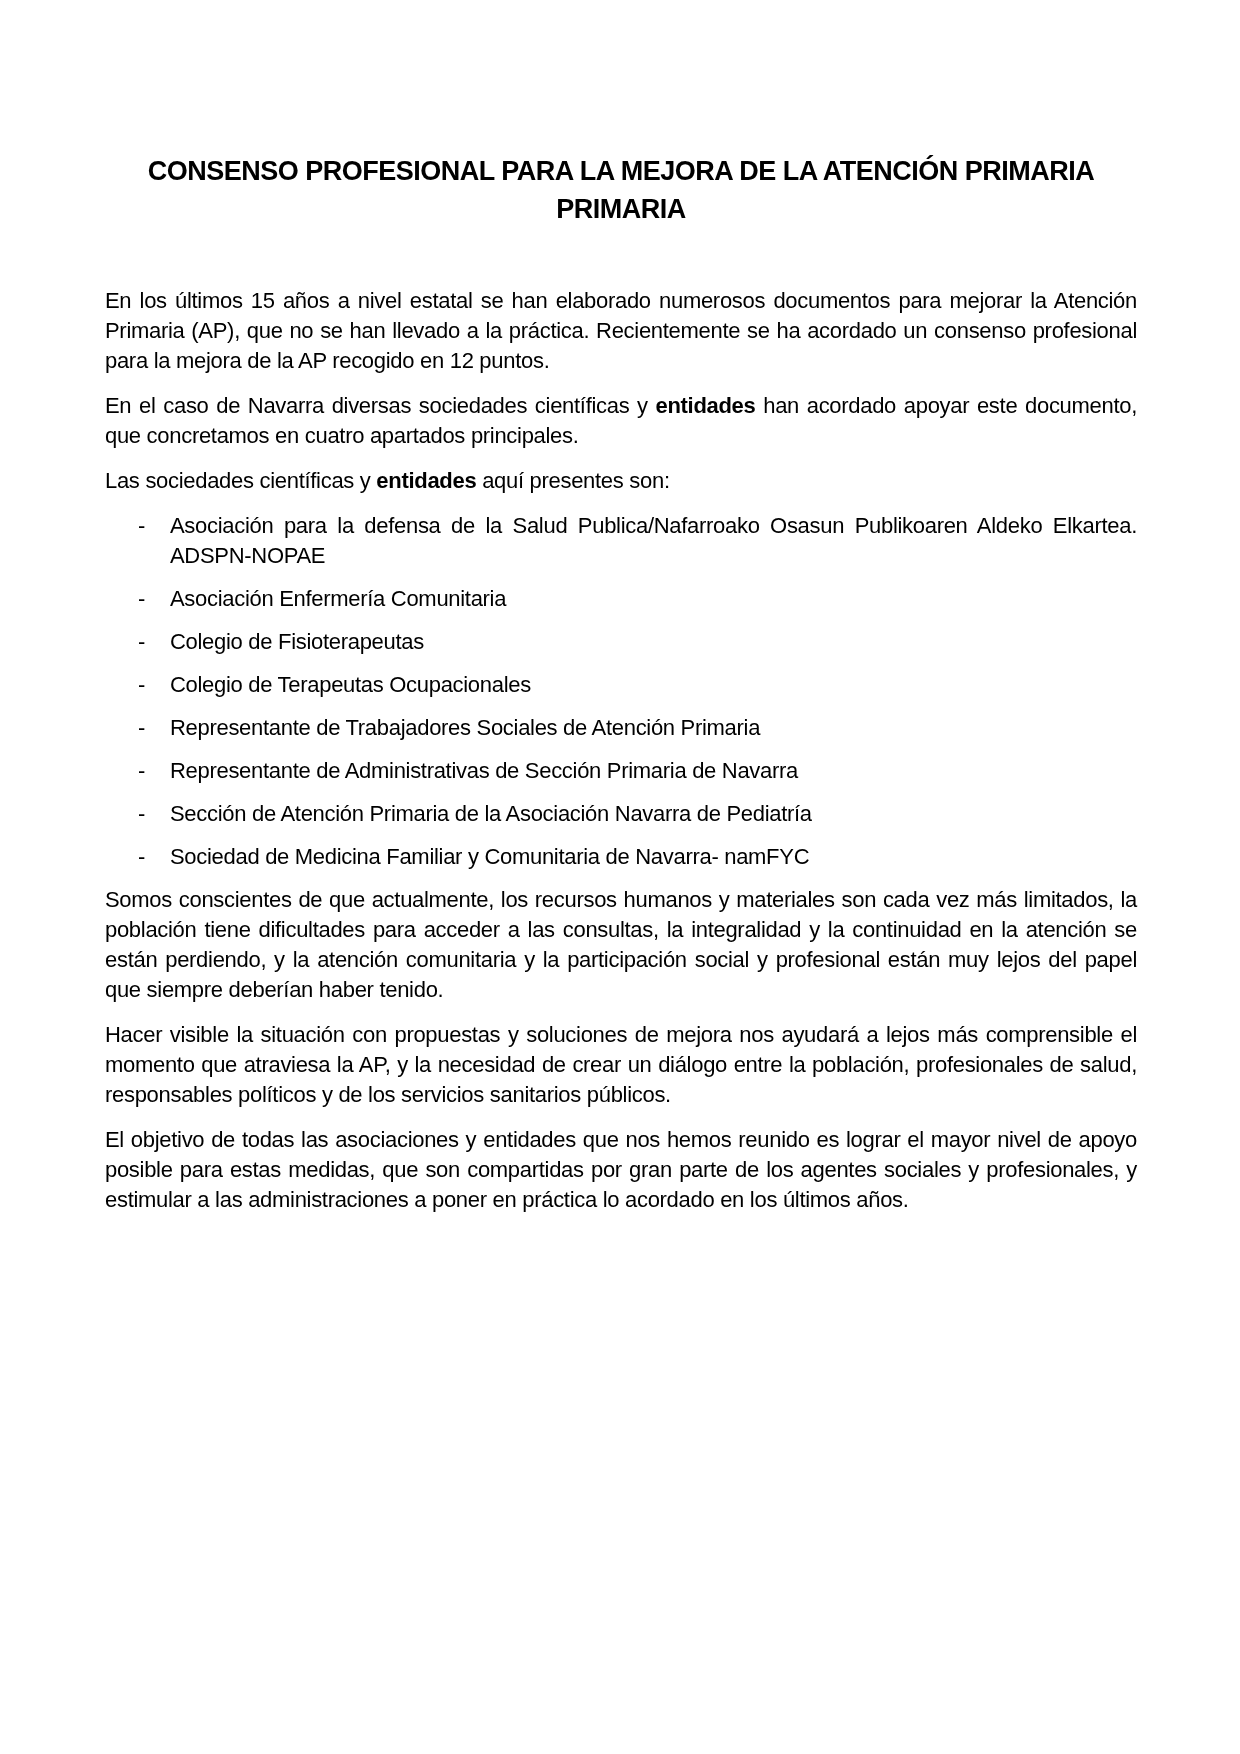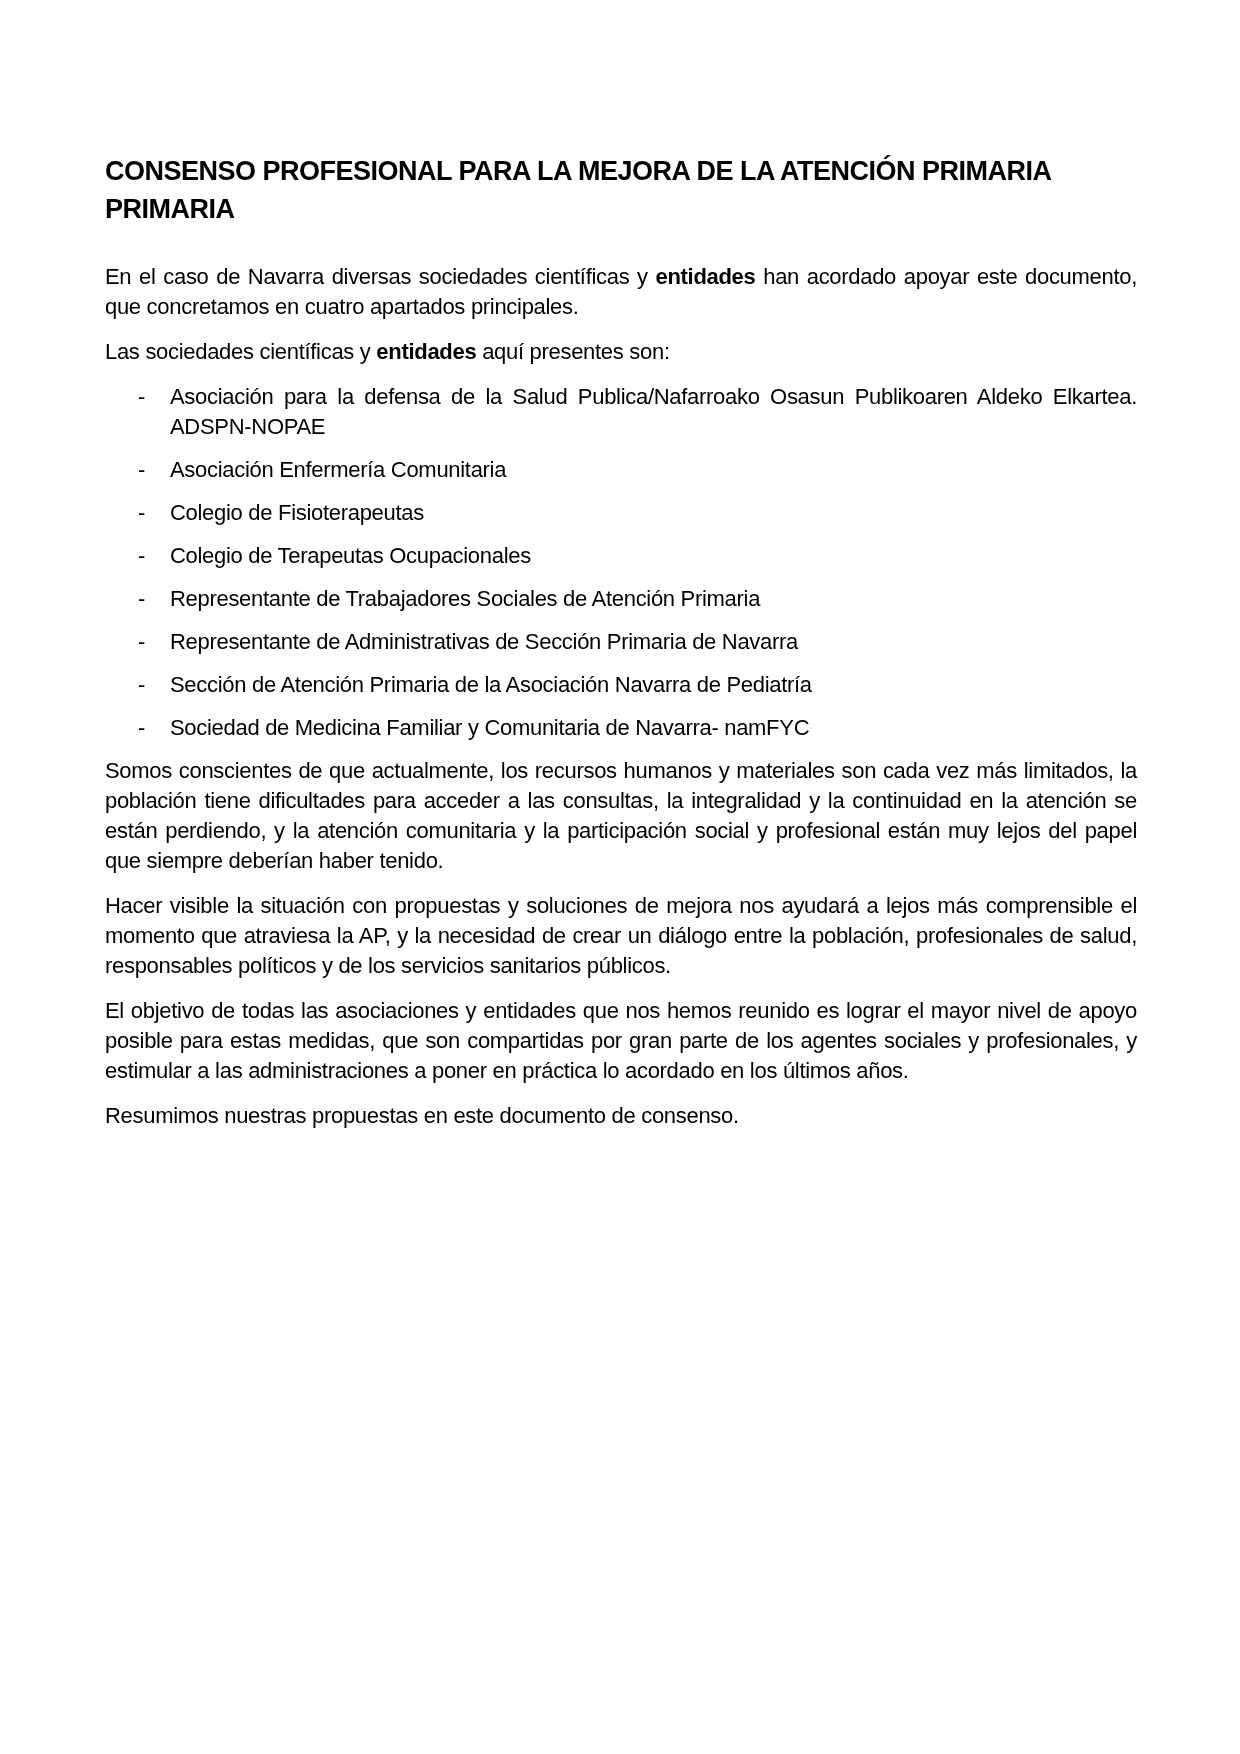--- a/index.html
+++ b/index.html
@@ -18,22 +18,22 @@
     font-family: "Liberation Sans", "DejaVu Sans", sans-serif;
     font-size: 22px;
     line-height: 30px;
     letter-spacing: -0.3px;
   }
   .doc-title {
     font-weight: bold;
     font-size: 27px;
     line-height: 38px;
     letter-spacing: -0.5px;
-    text-align: left;
-    margin: 0 0 34px 0;
+    text-align: center;
+    margin: 0 0 58px 0;
   }
   .title-line { display: block; }
   .para {
     margin: 0 0 15px 0;
     text-align: justify;
   }
   .para .bold { font-weight: bold; }
   .entity-list { margin: 4px 0 0 0; }
   .list-item {
     display: flex;
@@ -52,20 +52,21 @@
 </head>
 <body>
 
 <main class="page">
 
   <header class="doc-title">
     <span class="title-line">CONSENSO PROFESIONAL PARA LA MEJORA DE LA ATENCIÓN PRIMARIA</span>
     <span class="title-line">PRIMARIA</span>
   </header>
 
+  <p class="para">En los últimos 15 años a nivel estatal se han elaborado numerosos documentos para mejorar la Atención Primaria (AP), que no se han llevado a la práctica. Recientemente se ha acordado un consenso profesional para la mejora de la AP recogido en 12 puntos.</p>
 
   <p class="para"><span>En el caso de Navarra diversas sociedades científicas y </span><strong class="bold">entidades</strong><span> han acordado apoyar este documento, que concretamos en cuatro apartados principales.</span></p>
 
   <p class="para"><span>Las sociedades científicas y </span><strong class="bold">entidades</strong><span> aquí presentes son:</span></p>
 
   <section class="entity-list">
     <div class="list-item">
       <span class="bullet">-</span>
       <span class="item-text">Asociación para la defensa de la Salud Publica/Nafarroako Osasun Publikoaren Aldeko Elkartea. ADSPN-NOPAE</span>
     </div>
@@ -99,15 +100,14 @@
     </div>
   </section>
 
   <p class="para">Somos conscientes de que actualmente, los recursos humanos y materiales son cada vez más limitados, la población tiene dificultades para acceder a las consultas, la integralidad y la continuidad en la atención se están perdiendo, y la atención comunitaria y la participación social y profesional están muy lejos del papel que siempre deberían haber tenido.</p>
 
   <p class="para">Hacer visible la situación con propuestas y soluciones de mejora nos ayudará a lejos más comprensible el momento que atraviesa la AP, y la necesidad de crear un diálogo entre la población, profesionales de salud, responsables políticos y de los servicios sanitarios públicos.</p>
 
   <p class="para">El objetivo de todas las asociaciones y entidades que nos hemos reunido es lograr el mayor nivel de apoyo posible para estas medidas, que son compartidas por gran parte de los agentes sociales y profesionales, y estimular a las administraciones a poner en práctica lo acordado en los últimos años.</p>
 
 
-  <p class="para">Resumimos nuestras propuestas en este documento de consenso.</p>
 
 </main>
 
 </body></html>

